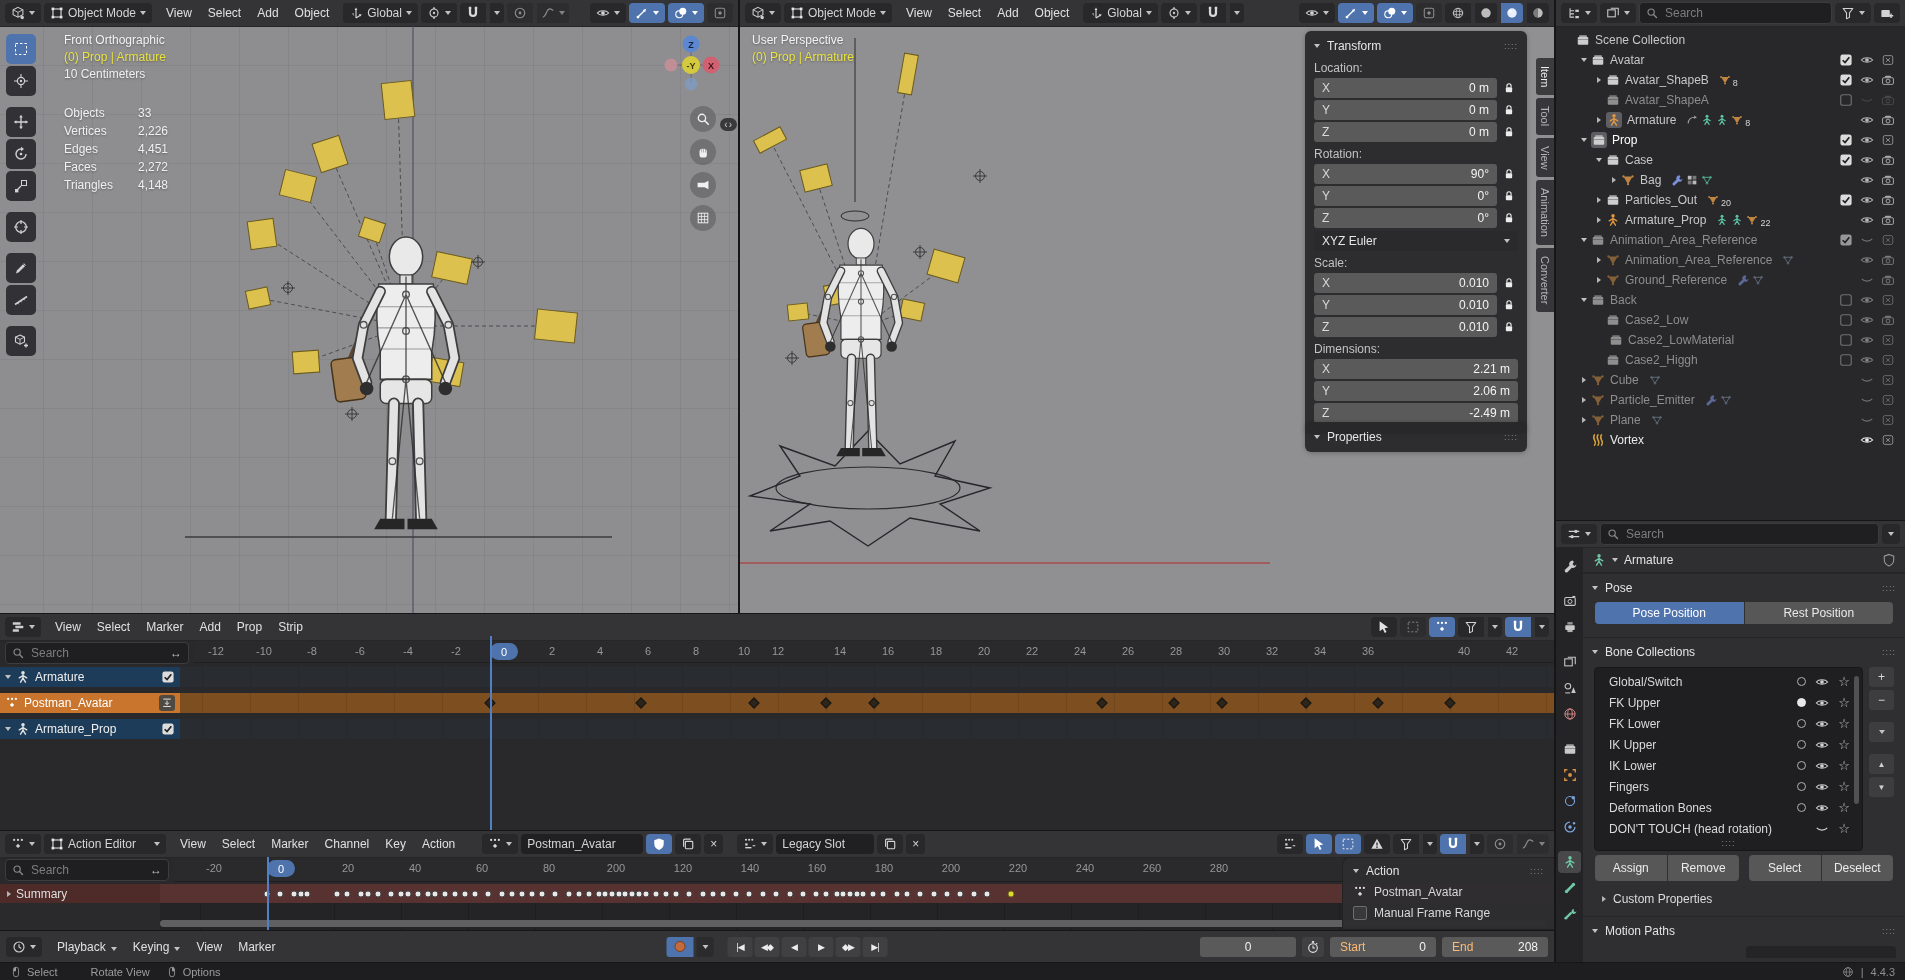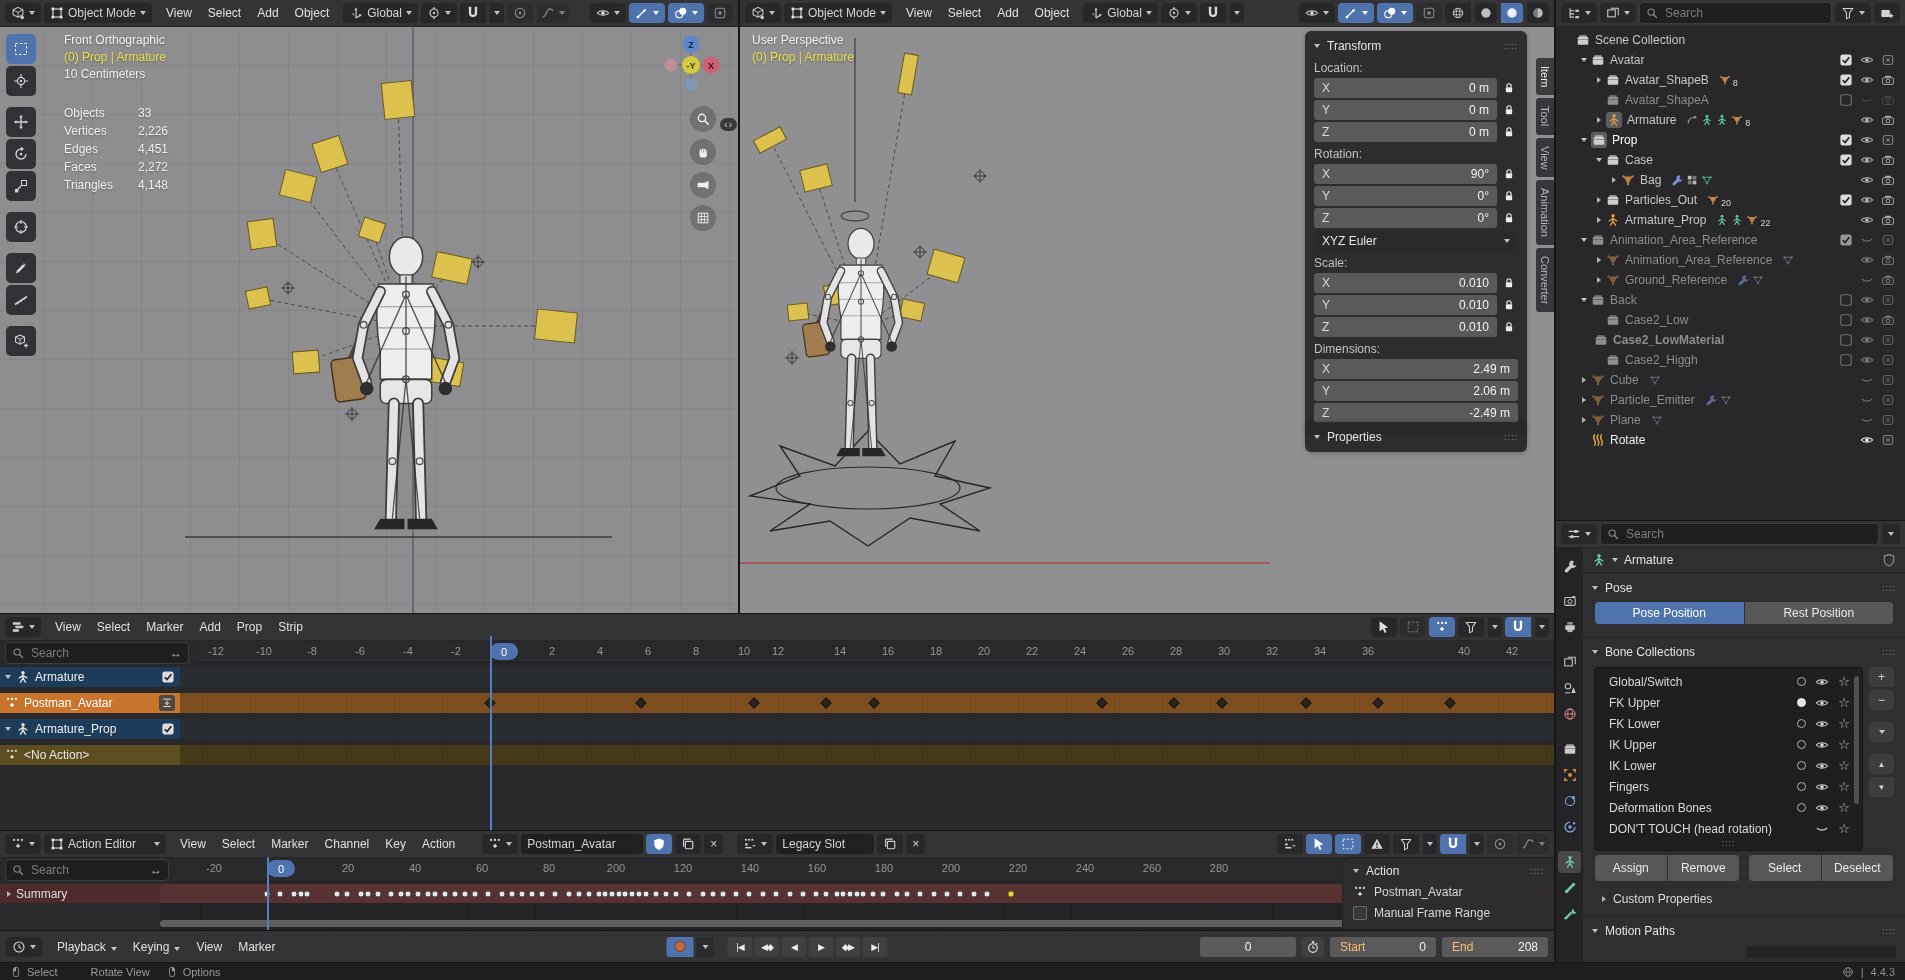--- a/index.html
+++ b/index.html
@@ -952,21 +952,21 @@
                   <use href="#s-lock"></use>
                 </svg>
               </span>
             </div>
           </div>
         <div class="sec-label">Dimensions:</div>
         <div id="dim-rows">
             <div class="frow">
               <span class="fld">
                 <span class="ax">X</span>
-                <span class="val">2.49 m</span>
+                <span class="val">2.21 m</span>
               </span>
             </div>
             <div class="frow">
               <span class="fld">
                 <span class="ax">Y</span>
                 <span class="val">2.06 m</span>
               </span>
             </div>
             <div class="frow">
               <span class="fld">
@@ -1415,21 +1415,21 @@
             <svg class="ic i14" style="color: rgb(185, 185, 185);">
               <use href="#s-eye"></use>
             </svg>
           </span>
           <span class="tg">
             <svg class="ic i14" style="color: rgb(169, 169, 169);">
               <use href="#s-cam"></use>
             </svg>
           </span>
         </div>
-        <div class="ol-row muted" style="padding-left: 24px; font-weight: bold;">
+        <div class="ol-row muted" style="padding-left: 39px;">
           <span class="exp"></span>
           <svg class="ic i14" style="color: rgb(205, 205, 205);">
             <use href="#s-coll"></use>
           </svg>
           <span class="lbl">Case2_LowMaterial</span>
           <span class="spacer"></span>
           <span class="tg">
             <svg class="ic i14" style="color: rgb(154, 154, 154);">
               <use href="#s-cboff"></use>
             </svg>
@@ -1544,21 +1544,21 @@
             <svg class="ic i14" style="color: rgb(143, 143, 143);">
               <use href="#s-excl"></use>
             </svg>
           </span>
         </div>
         <div class="ol-row" style="padding-left: 21px;">
           <span class="exp"></span>
           <svg class="ic i14" style="color: rgb(216, 161, 56);">
             <use href="#s-force"></use>
           </svg>
-          <span class="lbl" style="color: rgb(236, 236, 236);">Rotate</span>
+          <span class="lbl" style="color: rgb(236, 236, 236);">Vortex</span>
           <span class="spacer"></span>
           <span class="tg">
             <svg class="ic i14" style="color: rgb(242, 242, 242);">
               <use href="#s-eye"></use>
             </svg>
           </span>
           <span class="tg">
             <svg class="ic i14" style="color: rgb(143, 143, 143);">
               <use href="#s-excl"></use>
             </svg>
@@ -1958,30 +1958,20 @@
             <span>Armature_Prop</span>
             <span class="spacer"></span>
             <span>
               <svg class="ic i14" style="color: rgb(220, 220, 220);">
                 <use href="#s-cbon"></use>
               </svg>
             </span>
           </div>
           <div class="nlane"></div>
         </div>
-        <div class="nrow t-empty">
-          <div class="nchan">
-            <svg class="ic i14" style="color: rgb(207, 207, 207);">
-              <use href="#s-action"></use>
-            </svg>
-            <span>&lt;No Action&gt;</span>
-            <span class="spacer"></span>
-          </div>
-          <div class="nlane"></div>
-        </div>
       </div>
     <div class="playhead" id="nla-playhead" style="top: 22px; bottom: 0px; left: 490px;"></div>
   </div>
 
   <div class="area dope" style="left:0;top:831px;width:1554px;height:99px">
     <div class="hdr">
       <span class="chip">
           <svg class="ic i14" style="color:#cecece">
             <use href="#s-action"></use>
           </svg>

